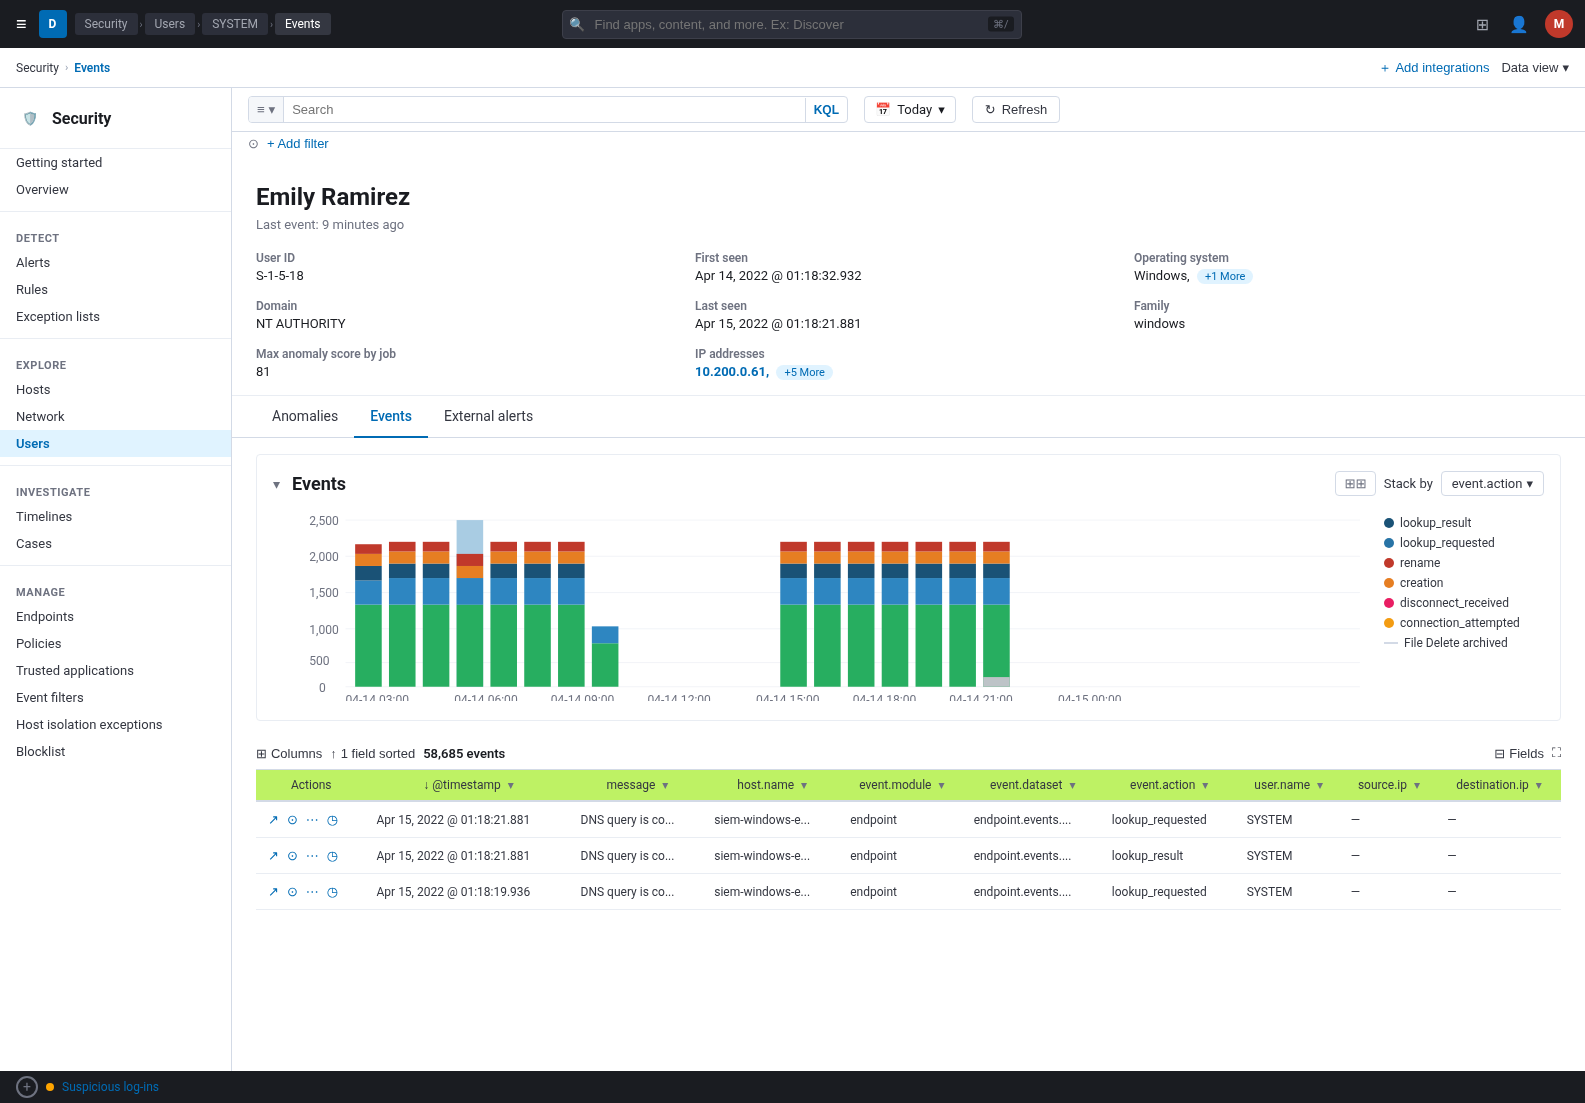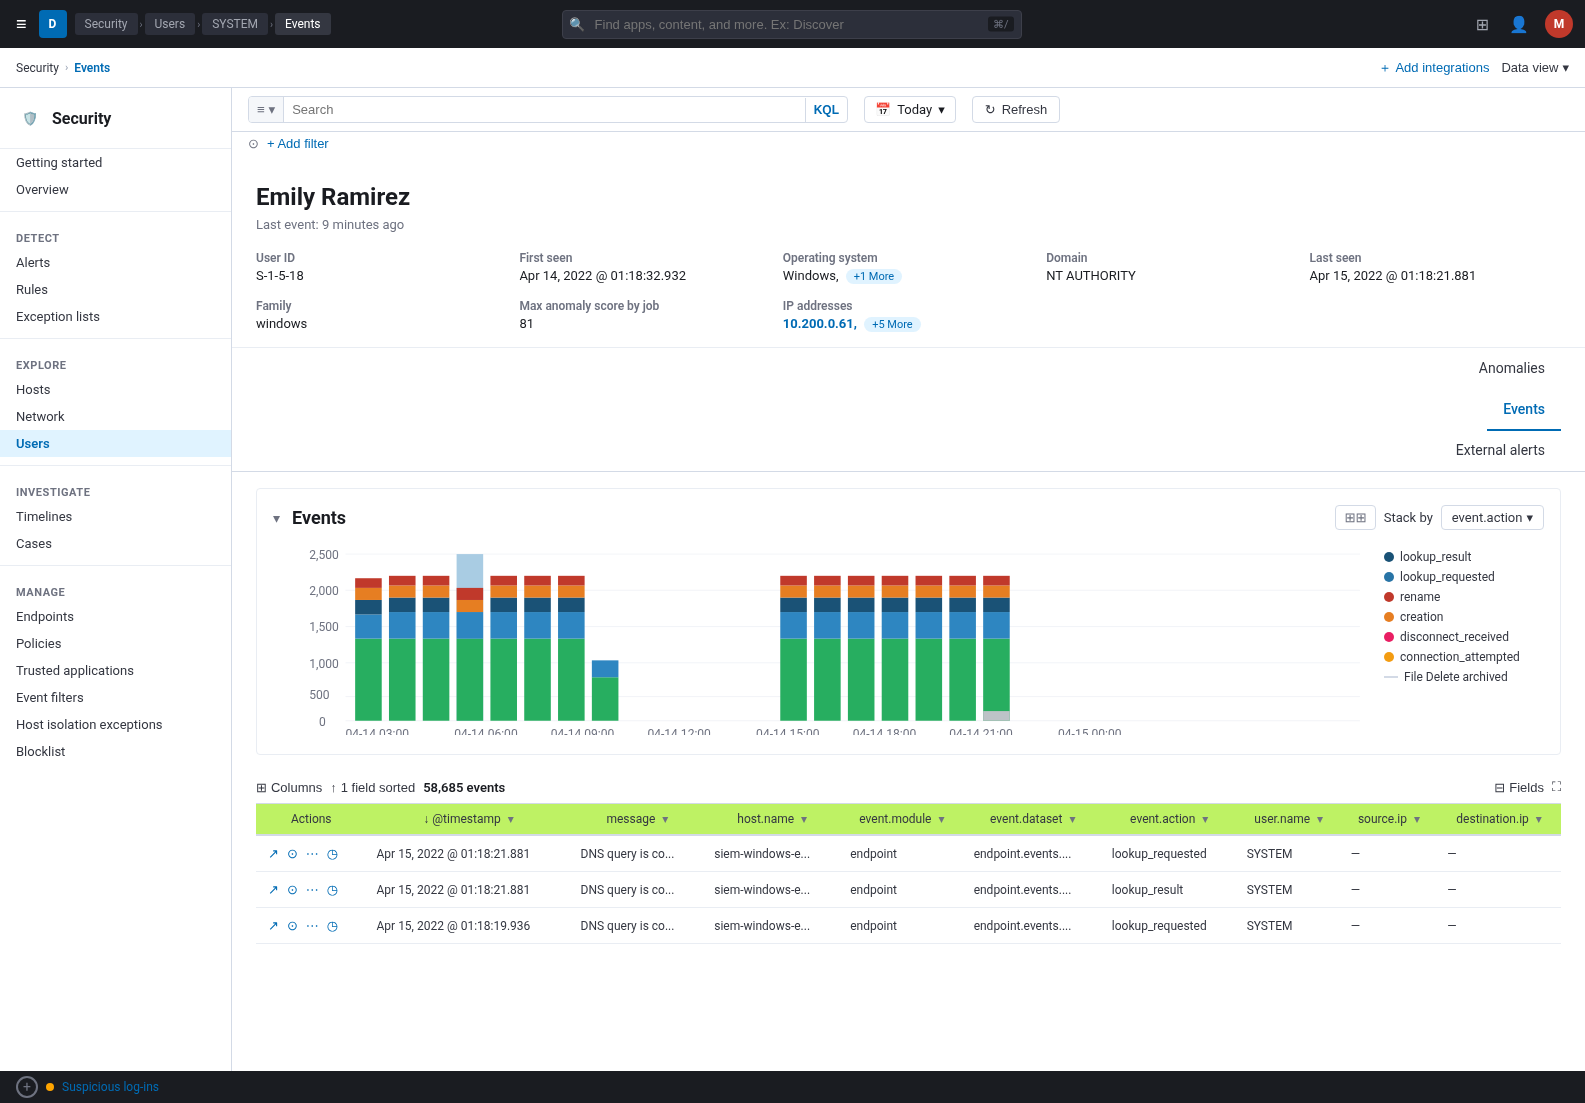--- a/index.html
+++ b/index.html
@@ -60,28 +60,28 @@
     .refresh-btn { display: flex; align-items: center; gap: 6px; background: #fff; border: 1px solid #d3dae6; border-radius: 4px; padding: 5px 12px; cursor: pointer; font-size: 13px; color: #343741; margin-left: 8px; }
     .add-filter-btn { background: none; border: none; color: #006BB4; cursor: pointer; font-size: 13px; display: flex; align-items: center; gap: 4px; }
 
     
     .filter-row2 { display: flex; align-items: center; padding: 4px 16px 8px; gap: 8px; background: #fff; }
 
     
     .profile-section { padding: 24px 24px 16px; border-bottom: 1px solid #e9edf3; }
     .profile-name { font-size: 24px; font-weight: 700; color: #1a1c21; margin-bottom: 6px; }
     .profile-last-event { font-size: 13px; color: #6e7280; margin-bottom: 19px; }
-    .profile-grid { display: grid; grid-template-columns: 1fr 1fr 1fr 1fr 1fr; gap: 16px 12px; }
+    .profile-grid { display: grid; grid-template-columns: 1fr 1fr 1fr; gap: 16px 12px; }
     .profile-field label { font-size: 12px; color: #6e7280; margin-bottom: 3px; display: block; font-weight: 600; }
     .profile-field .field-value { font-size: 13px; color: #1a1c21; }
     .field-link { color: #006BB4; text-decoration: none; font-size: 13px; font-weight: bold; }
     .field-badge { background: #e0f3ff; color: #006BB4; border-radius: 10px; padding: 1px 8px; font-size: 11px; cursor: pointer; margin-left: 4px; }
 
     
-    .tabs-bar { display: flex; align-items: flex-end; padding: 0 24px; border-bottom: 1px solid #d3dae6; background: #fff; flex-direction: column; }
+    .tabs-bar { display: flex; align-items: flex-start; padding: 0 24px; border-bottom: 1px solid #d3dae6; background: #fff; }
     .tab-item { padding: 12px 16px; cursor: pointer; font-size: 14px; color: #343741; border-bottom: 2px solid transparent; margin-bottom: -1px; }
     .tab-item.active { color: #006BB4; border-bottom-color: #006BB4; font-weight: 500; }
 
     
     .events-section { padding: 16px 24px; }
     .events-header { display: flex; align-items: center; gap: 8px; margin-bottom: 12px; }
     .events-title { font-size: 18px; font-weight: 700; color: #1a1c21; }
     .events-header-right { margin-left: auto; display: flex; align-items: center; gap: 8px; }
     .grid-icon-btn { background: none; border: 1px solid #d3dae6; border-radius: 4px; padding: 4px 8px; cursor: pointer; color: #6e7280; }
     .stack-by-label { font-size: 13px; color: #343741; }

